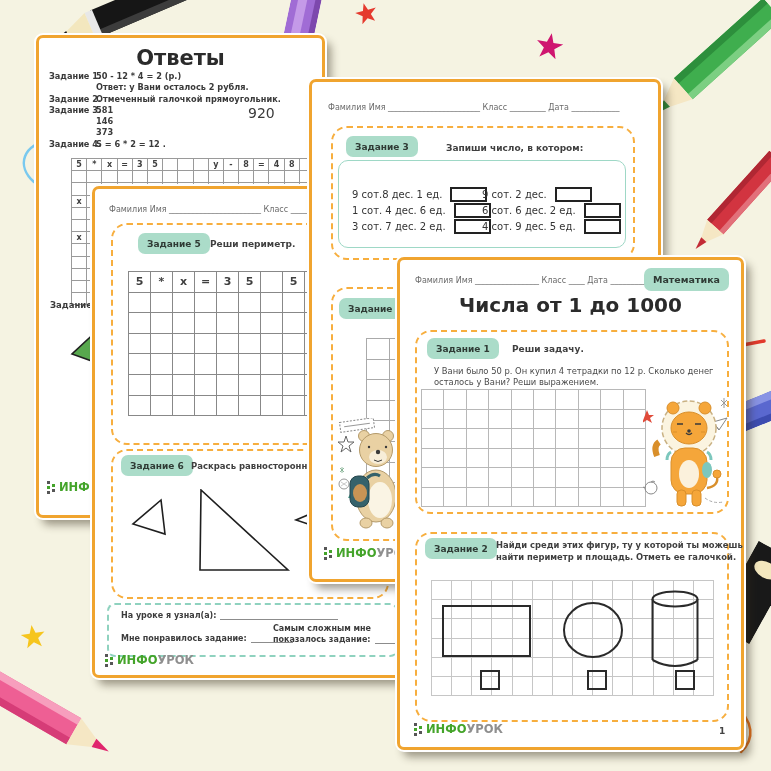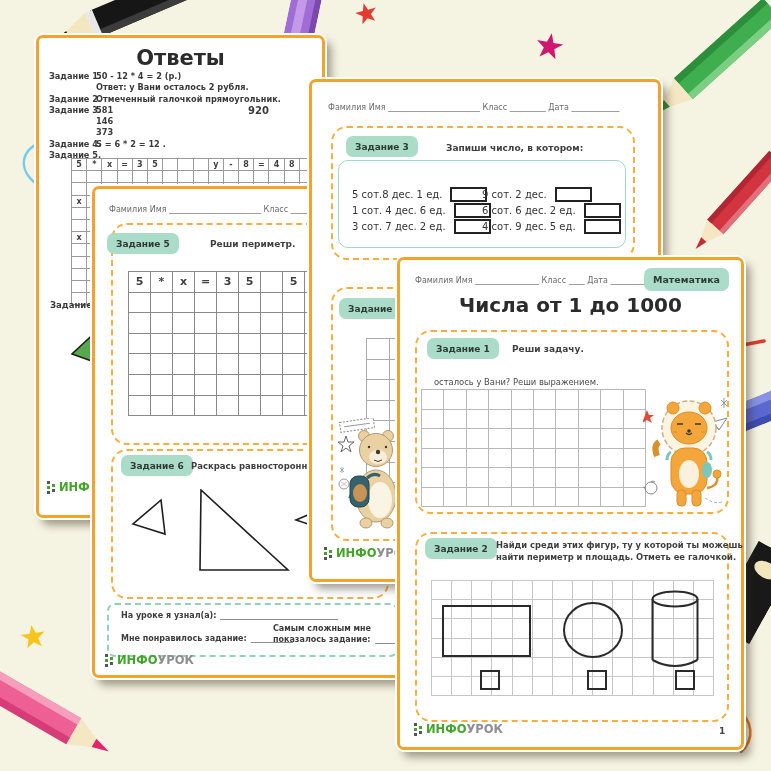--- a/index.html
+++ b/index.html
@@ -148,26 +148,22 @@
           <span>146</span>
         </div>
         <div class="ans-row">
           <span class="ans-label"></span>
           <span>373</span>
         </div>
         <div class="ans-row">
           <span class="ans-label">Задание 4.</span>
           <span>S = 6 * 2 = 12 .</span>
         </div>
-        <div class="ans-row">
-          <span class="ans-label">Задание 5.</span>
-          <span></span>
-        </div>
       </div>
-    <div class="abs" style="left:209px;top:67px;font-size:10px;font-weight:bold;color:#3a3a3a;">920</div>
+    <div class="abs" style="left:209px;top:67px;font-size:14px;font-weight:normal;color:#3a3a3a;">920</div>
     <div class="gridbox" style="left: 32px; top: 120px; --gl: #9a9a9a; display: grid; grid-template-columns: repeat(16, 15.2px); grid-auto-rows: 12.2px;">
         <div class="gcell" style="font-size: 8px;">5</div>
         <div class="gcell" style="font-size: 8px;">*</div>
         <div class="gcell" style="font-size: 8px;">x</div>
         <div class="gcell" style="font-size: 8px;">=</div>
         <div class="gcell" style="font-size: 8px;">3</div>
         <div class="gcell" style="font-size: 8px;">5</div>
         <div class="gcell" style="font-size: 8px;"></div>
         <div class="gcell" style="font-size: 8px;"></div>
         <div class="gcell" style="font-size: 8px;"></div>
@@ -367,21 +363,21 @@
           <rect x="5" y="3" width="3" height="3" fill="#44a42a"></rect>
         <rect x="5" y="8" width="3" height="3" fill="#565656"></rect>
       </svg>
       <span><span class="g">ИНФО</span><span class="y">УРОК</span></span>
     </div>
   </div>
 
   <div class="page" style="left:92px;top:186px;width:311px;height:486px;z-index:3;">
     <div class="hdr" style="left:14px;top:16px;">Фамилия Имя _______________________ Класс ______</div>
     <div class="dash" style="left:16px;top:34px;width:274px;height:218px;"></div>
-    <div class="badge" style="left:12px;top:44px;">Задание 5</div>
+    <div class="badge" style="left:43px;top:44px;">Задание 5</div>
     <div class="instr" style="left:115px;top:50px;font-size:9px;">Реши периметр.</div>
     <div class="gridbox" style="left: 33px; top: 82px; --gl: #888; display: grid; grid-template-columns: repeat(12, 22px); grid-auto-rows: 20.6px;">
         <div class="gcell" style="font-size: 11px;">5</div>
         <div class="gcell" style="font-size: 11px;">*</div>
         <div class="gcell" style="font-size: 11px;">x</div>
         <div class="gcell" style="font-size: 11px;">=</div>
         <div class="gcell" style="font-size: 11px;">3</div>
         <div class="gcell" style="font-size: 11px;">5</div>
         <div class="gcell" style="font-size: 11px;"></div>
         <div class="gcell" style="font-size: 11px;">5</div>
@@ -499,21 +495,21 @@
   </div>
 
   <div class="page" style="left:309px;top:79px;width:346px;height:497px;z-index:4;">
     <div class="hdr" style="left:16px;top:21px;">Фамилия Имя _______________________ Класс _________ Дата ____________</div>
     <div class="dash" style="left:19px;top:44px;width:300px;height:130px;"></div>
     <div class="badge" style="left:34px;top:54px;">Задание 3</div>
     <div class="instr" style="left:134px;top:61px;font-size:9px;">Запиши число, в котором:</div>
     <div class="tealbox" style="left:26px;top:78px;width:286px;height:86px;"></div>
     <div class="abs" style="left:40px;top:104px;">
         <div class="num-row">
-          <span>5 сот.8 дес. 1 ед.</span>
+          <span>9 сот.8 дес. 1 ед.</span>
           <div class="num-box"></div>
         </div>
         <div class="num-row">
           <span>1 сот. 4 дес. 6 ед.</span>
           <div class="num-box"></div>
         </div>
         <div class="num-row">
           <span>3 сот. 7 дес. 2 ед.</span>
           <div class="num-box"></div>
         </div>
@@ -654,20 +650,21 @@
     </div>
   </div>
 
   <div class="page" style="left:397px;top:257px;width:341px;height:487px;z-index:5;">
     <div class="hdr" style="left:15px;top:16px;">Фамилия Имя ________________ Класс ____ Дата _________</div>
     <div class="badge" style="left:244px;top:8px;height:23px;font-size:9.5px;">Математика</div>
     <div class="title" style="top:33px;font-size:20px;">Числа от 1 до 1000</div>
     <div class="dash" style="left:15px;top:70px;width:310px;height:180px;"></div>
     <div class="badge" style="left:27px;top:78px;">Задание 1</div>
     <div class="instr" style="left:112px;top:84px;font-size:9px;">Реши задачу.</div>
+    <div class="plain" style="left:34px;top:106px;font-size:8.4px;">У Вани было 50 р. Он купил 4 тетрадки по 12 р. Сколько денег</div>
     <div class="plain" style="left:34px;top:117px;font-size:8.4px;">осталось у Вани? Реши выражением.</div>
     <div class="gridbox" style="left: 21px; top: 129px; --gl: #b8b8b8; display: grid; grid-template-columns: repeat(10, 22.4px); grid-auto-rows: 19.5px;">
         <div class="gcell" style="font-size: 10px;"></div>
         <div class="gcell" style="font-size: 10px;"></div>
         <div class="gcell" style="font-size: 10px;"></div>
         <div class="gcell" style="font-size: 10px;"></div>
         <div class="gcell" style="font-size: 10px;"></div>
         <div class="gcell" style="font-size: 10px;"></div>
         <div class="gcell" style="font-size: 10px;"></div>
         <div class="gcell" style="font-size: 10px;"></div>

